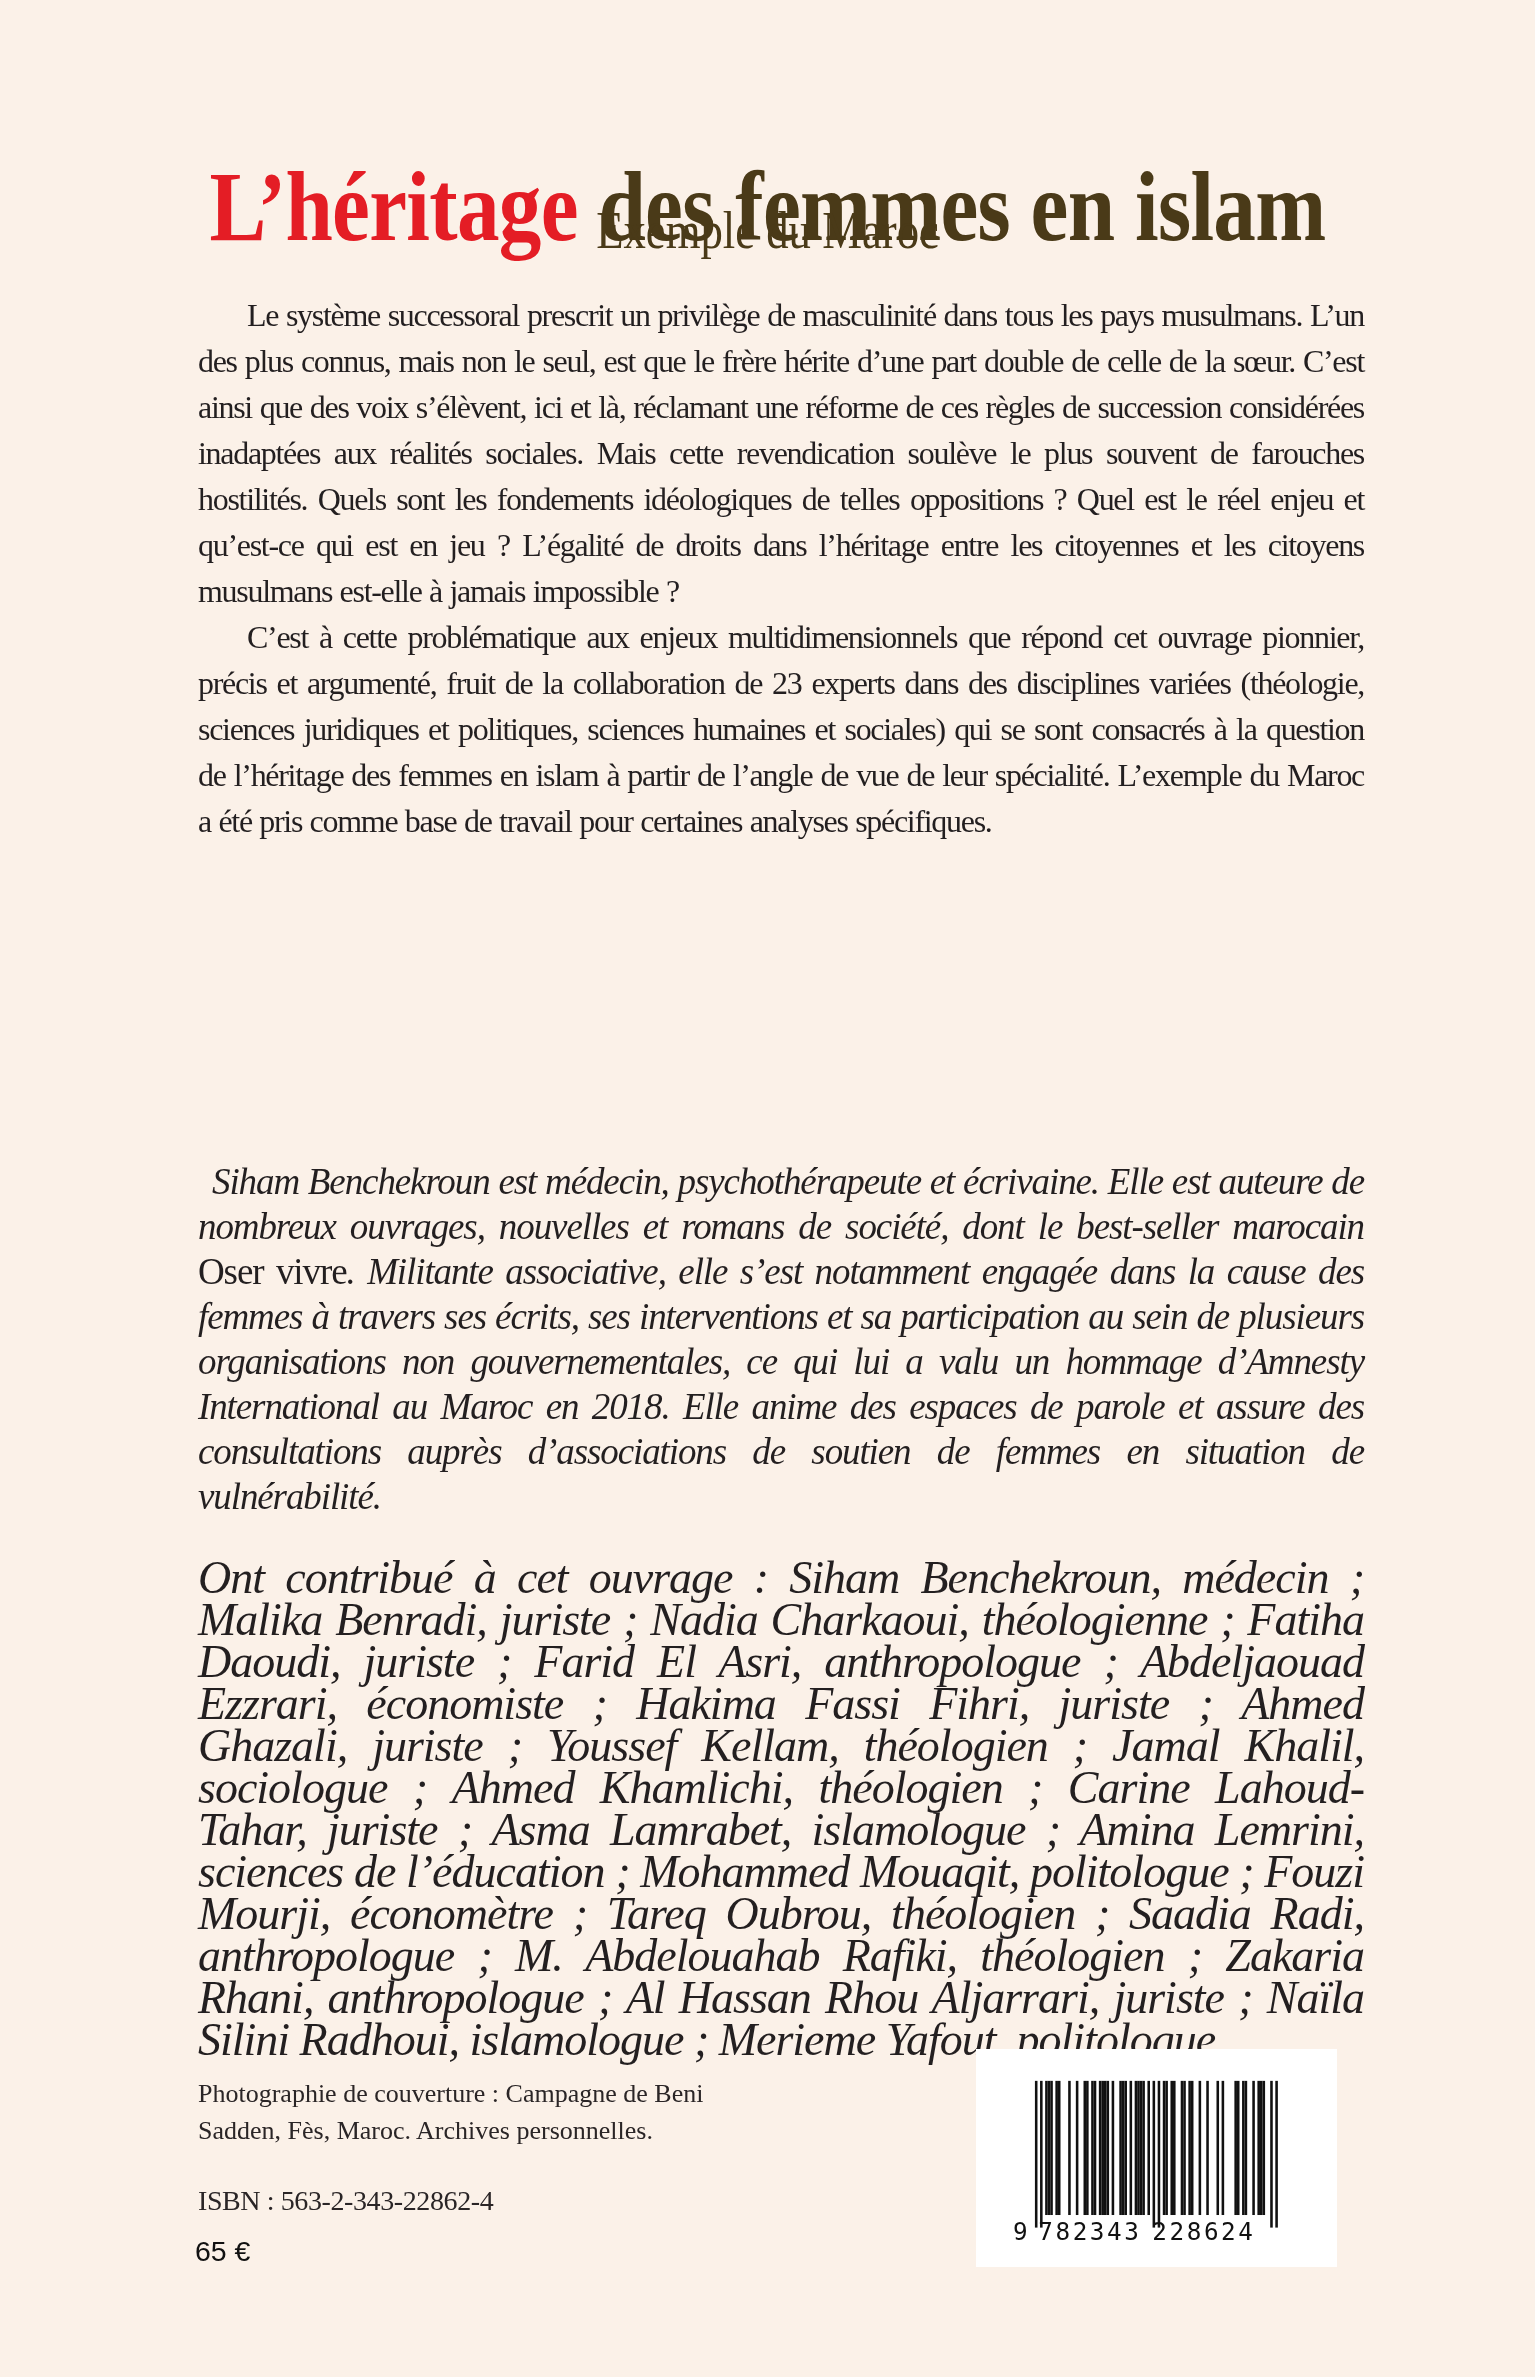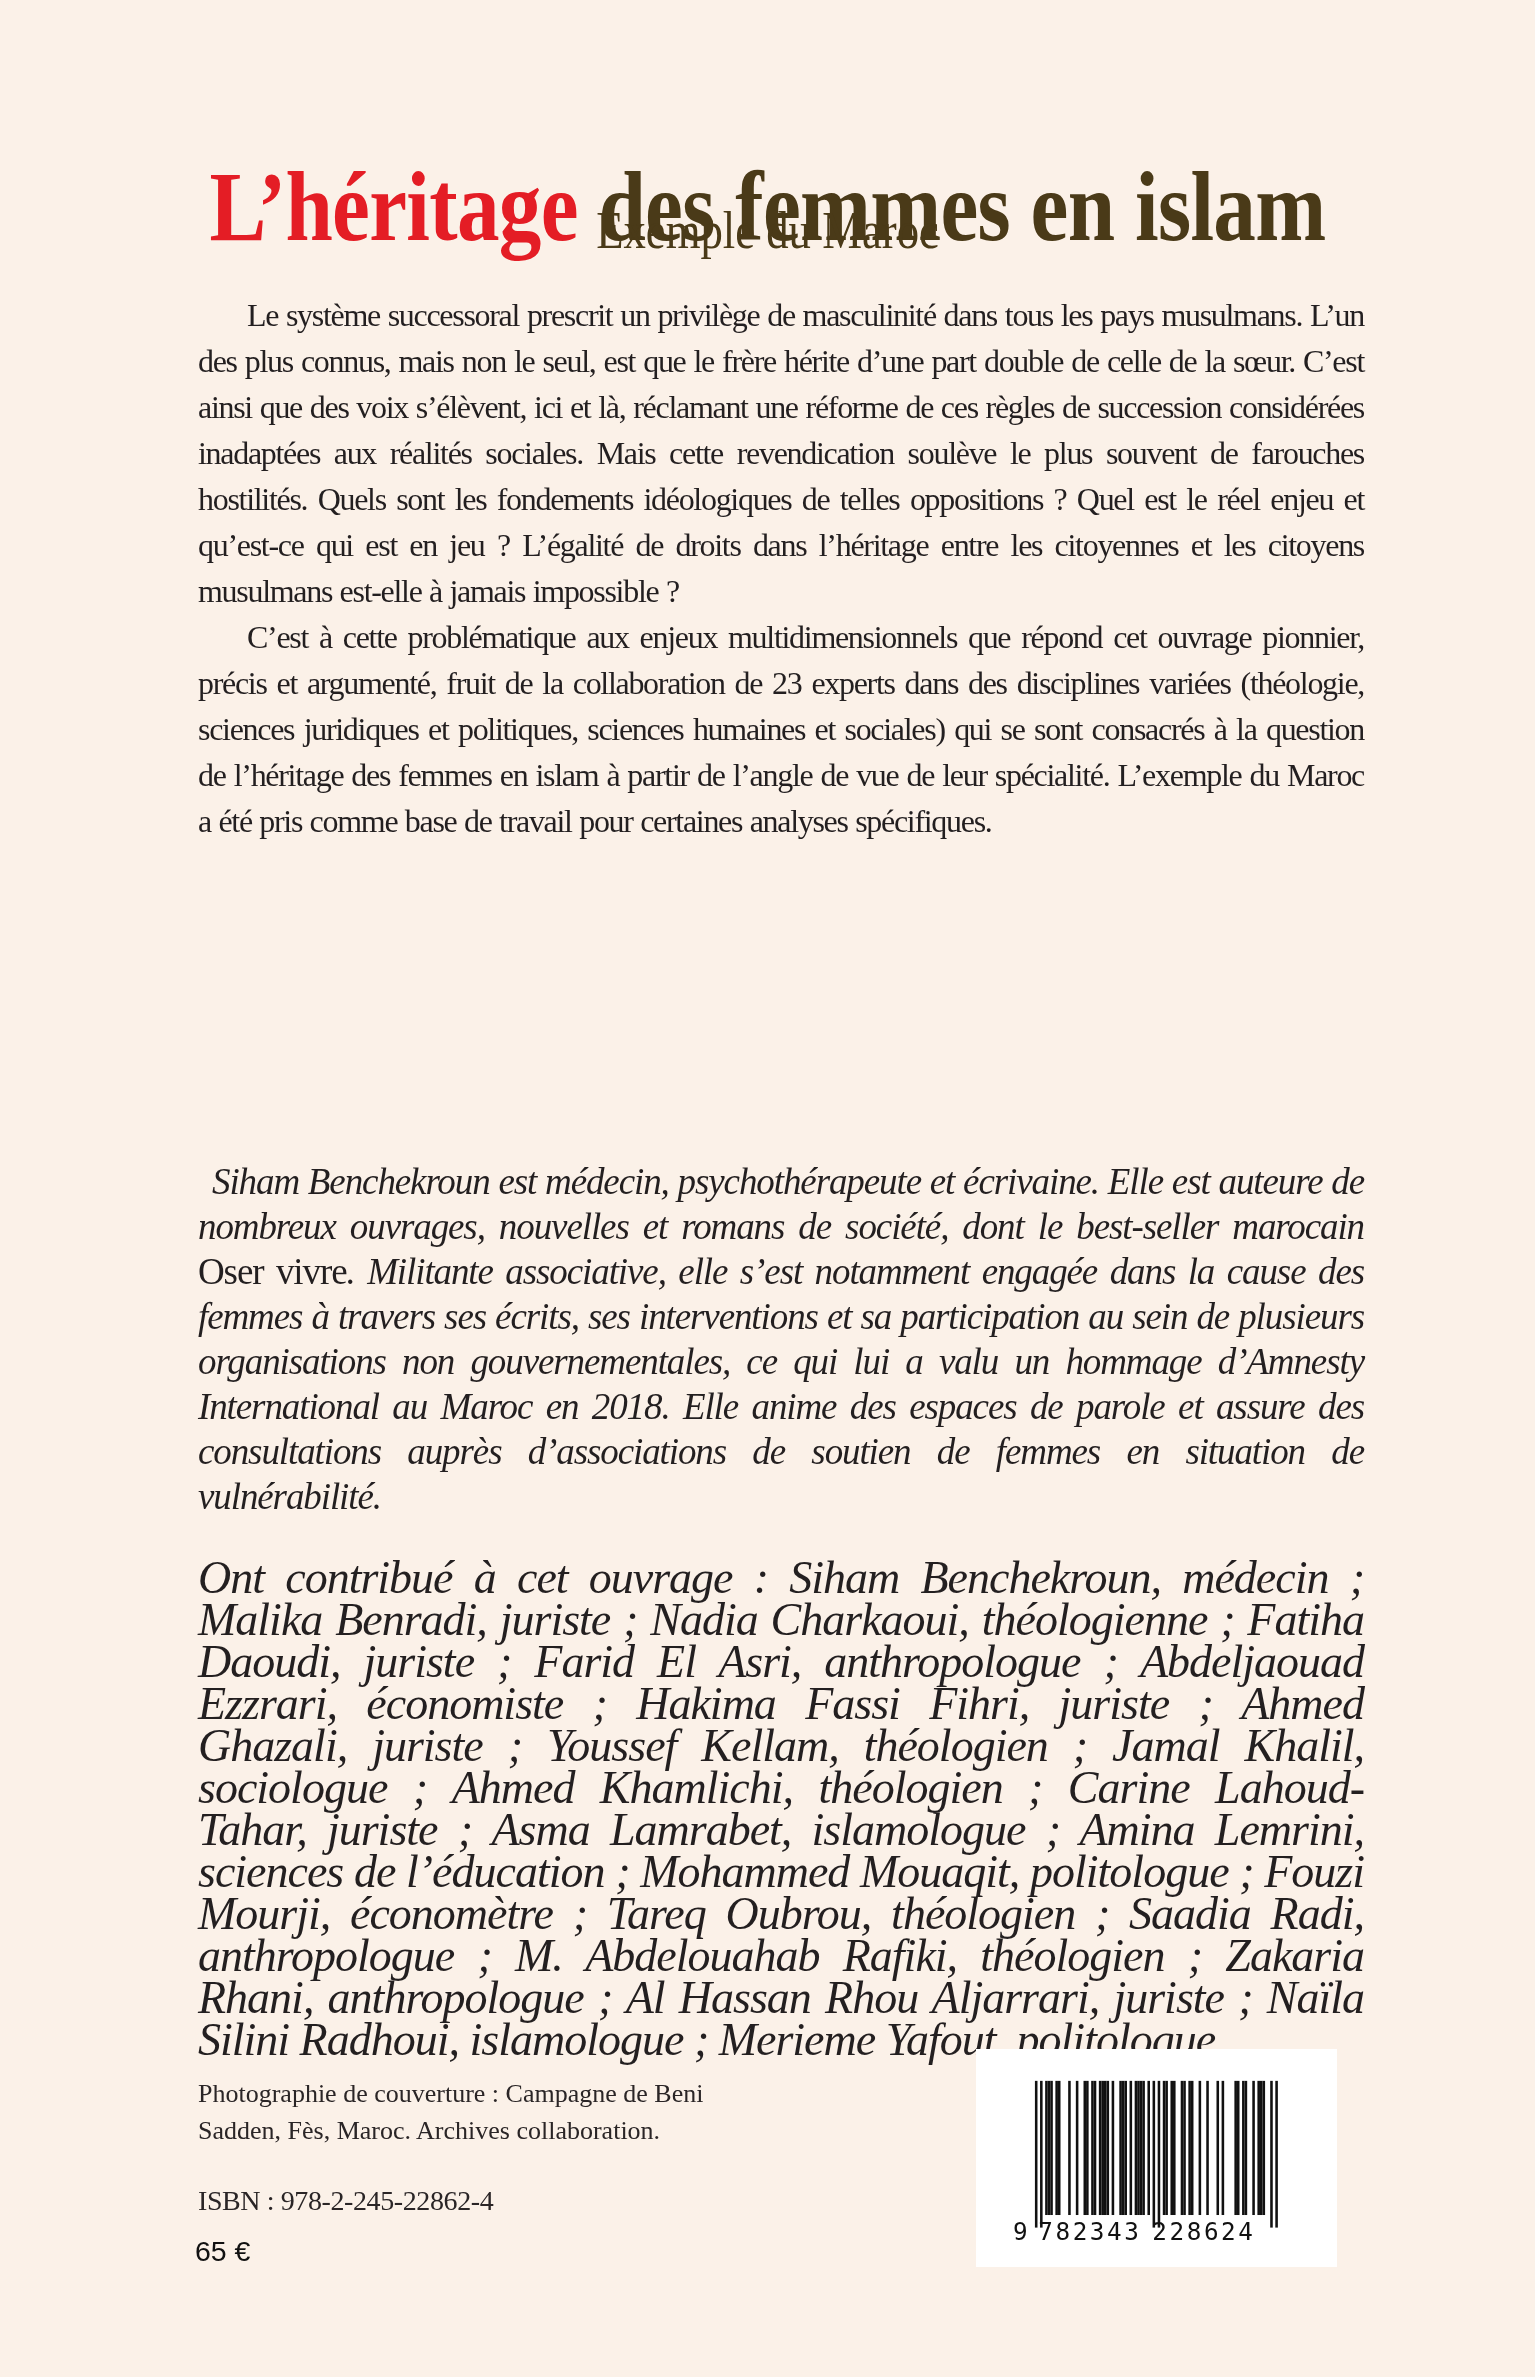--- a/index.html
+++ b/index.html
@@ -166,23 +166,23 @@
 
   <div class="body-block">
     <p class="para indent">Le système successoral prescrit un privilège de masculinité dans tous les pays musulmans. L’un des plus connus, mais non le seul, est que le frère hérite d’une part double de celle de la sœur. C’est ainsi que des voix s’élèvent, ici et là, réclamant une réforme de ces règles de succession considérées inadaptées aux réalités sociales. Mais cette revendication soulève le plus souvent de farouches hostilités. Quels sont les fondements idéologiques de telles oppositions ? Quel est le réel enjeu et qu’est-ce qui est en jeu ? L’égalité de droits dans l’héritage entre les citoyennes et les citoyens musulmans est-elle à jamais impossible ?</p>
     <p class="para indent">C’est à cette problématique aux enjeux multidimensionnels que répond cet ouvrage pionnier, précis et argumenté, fruit de la collaboration de 23 experts dans des disciplines variées (théologie, sciences juridiques et politiques, sciences humaines et sociales) qui se sont consacrés à la question de l’héritage des femmes en islam à partir de l’angle de vue de leur spécialité. L’exemple du Maroc a été pris comme base de travail pour certaines analyses spécifiques.</p>
   </div>
 
   <p class="bio"><span class="author">Siham Benchekroun</span><span> est médecin, psychothérapeute et écrivaine. Elle est auteure de nombreux ouvrages, nouvelles et romans de société, dont le best-seller marocain </span><span class="book-title">Oser vivre</span><span>. Militante associative, elle s’est notamment engagée dans la cause des femmes à travers ses écrits, ses interventions et sa participation au sein de plusieurs organisations non gouvernementales, ce qui lui a valu un hommage d’Amnesty International au Maroc en 2018. Elle anime des espaces de parole et assure des consultations auprès d’associations de soutien de femmes en situation de vulnérabilité.</span></p>
 
   <p class="contrib">Ont contribué à cet ouvrage : Siham Benchekroun, médecin ; Malika Benradi, juriste ; Nadia Charkaoui, théologienne ; Fatiha Daoudi, juriste ; Farid El Asri, anthropologue ; Abdeljaouad Ezzrari, économiste ; Hakima Fassi Fihri, juriste ; Ahmed Ghazali, juriste ; Youssef Kellam, théologien ; Jamal Khalil, sociologue ; Ahmed Khamlichi, théologien ; Carine Lahoud-Tahar, juriste ; Asma Lamrabet, islamologue ; Amina Lemrini, sciences de l’éducation ; Mohammed Mouaqit, politologue ; Fouzi Mourji, économètre ; Tareq Oubrou, théologien ; Saadia Radi, anthropologue ; M. Abdelouahab Rafiki, théologien ; Zakaria Rhani, anthropologue ; Al Hassan Rhou Aljarrari, juriste ; Naïla Silini Radhoui, islamologue ; Merieme Yafout, politologue.</p>
 
-  <p class="photo-credit">Photographie de couverture : Campagne de Beni Sadden, Fès, Maroc. Archives collaboration.</p>
-
-  <div class="isbn">ISBN : 978-2-245-22862-4</div>
+  <p class="photo-credit">Photographie de couverture : Campagne de Beni Sadden, Fès, Maroc. Archives personnelles.</p>
+
+  <div class="isbn">ISBN : 563-2-343-22862-4</div>
 
   <div class="price">65 €</div>
 
   <div class="barcode-box">
     <svg class="barcode-svg" id="barcode-svg" viewBox="0 0 430 260">
       <g id="barcode-bars">
           <rect x="70.00" y="38" width="3.05" height="175" fill="#111"></rect>
           <rect x="76.10" y="38" width="3.05" height="175" fill="#111"></rect>
           <rect x="82.20" y="38" width="3.05" height="160" fill="#111"></rect>
           <rect x="85.25" y="38" width="3.05" height="160" fill="#111"></rect>

